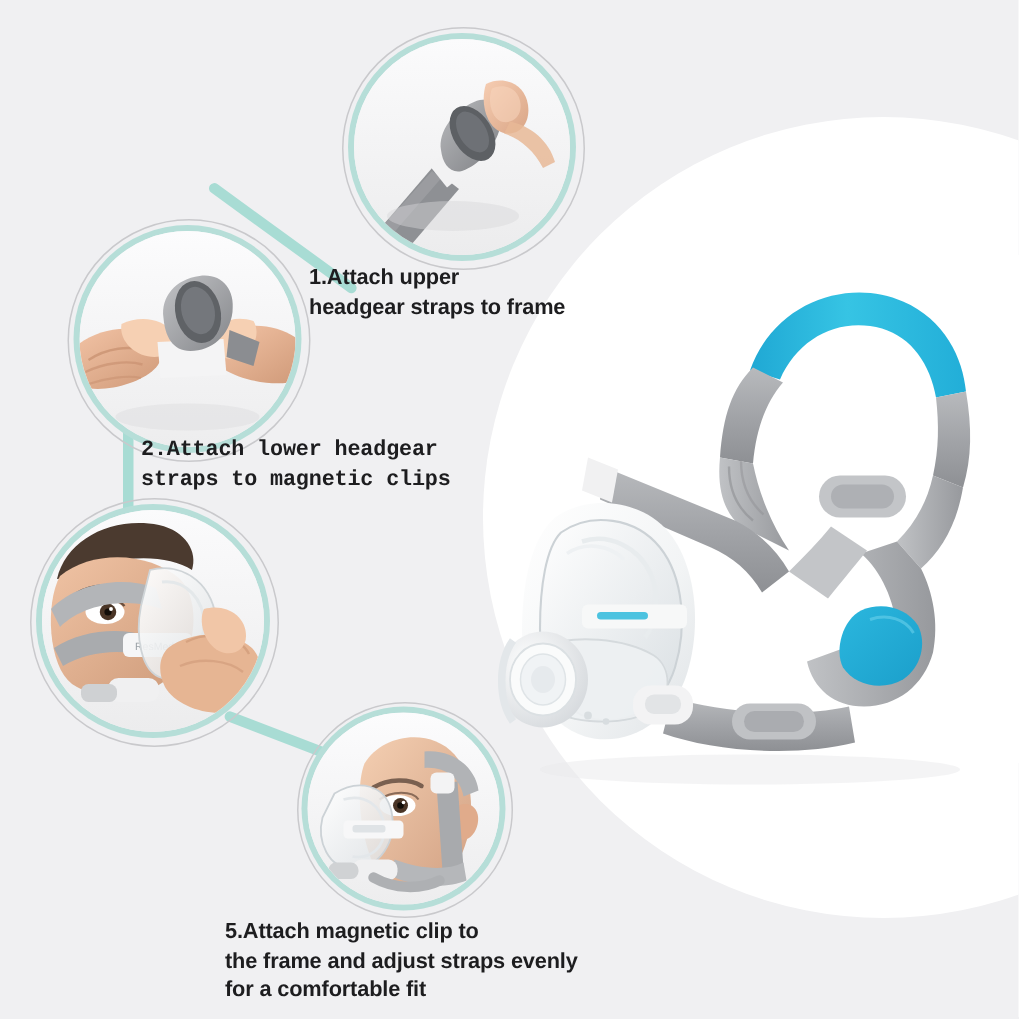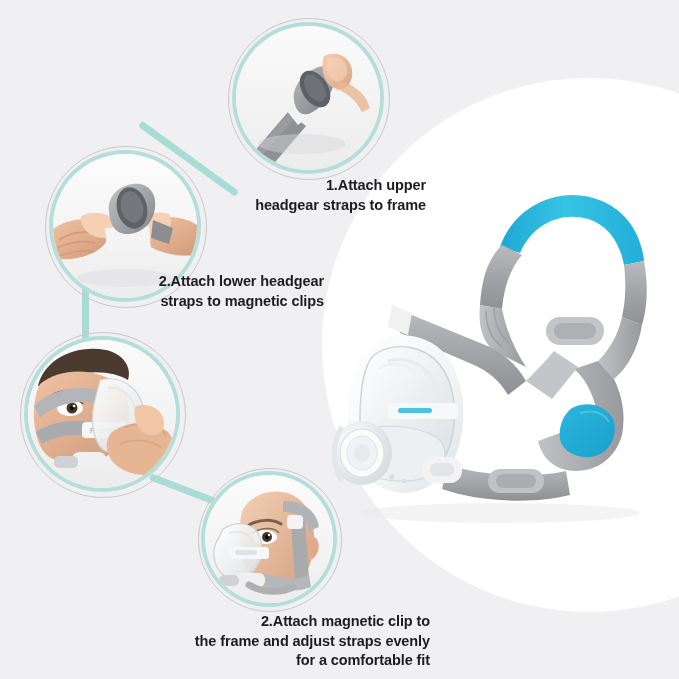--- a/index.html
+++ b/index.html
@@ -43,21 +43,21 @@
   
   .caption{
     position:absolute;
     color:#1d1d1f;
     font-weight:bold;
     font-size:14.5px;
     line-height:1.35;
     letter-spacing:-0.1px;
     white-space:pre-line;
   }
-  .cap-center{text-align:right;}
+  .cap-center{text-align:left;}
 
   
   svg{display:block;}
 </style>
 </head>
 <body>
 
 <div id="stage">
 
   <div class="product-backdrop"></div>
@@ -142,21 +142,21 @@
 
       <path d="M56 58 C54 44 64 32 80 30 C94 28 104 38 102 54 C100 70 88 80 74 80 C62 80 57 70 56 58 Z" fill="url(#gclip2)"></path>
       <ellipse cx="79" cy="54" rx="15" ry="21" transform="rotate(-14 79 54)" fill="#5f6266"></ellipse>
       <ellipse cx="79" cy="53" rx="11" ry="16" transform="rotate(-14 79 53)" fill="#74777c"></ellipse>
 
       <path d="M100 66 L120 74 L116 90 L98 84 Z" fill="#8b8d91"></path>
       <ellipse cx="72" cy="124" rx="48" ry="9" fill="#dcdcde" opacity="0.45"></ellipse>
     </svg>
   </div>
 
-  <div class="caption cap-center" style="left:94px;top:272px;width:230px;">2.Attach lower headgear
+  <div class="caption cap-center" style="left:94px;top:291px;width:230px;font-family:Liberation Mono, monospace;">2.Attach lower headgear
 straps to magnetic clips</div>
 
   <div class="ring-outline" style="left:20px;top:332px;width:164px;height:164px;"></div>
   <div class="photo-circle" style="left:28px;top:340px;width:148px;height:148px;">
     <svg class="photo-inner" viewBox="0 0 148 148">
       <defs>
         <linearGradient id="s3bg" x1="0" y1="0" x2="0" y2="1">
           <stop offset="0%" stop-color="#fbfbfc"></stop>
             <stop offset="100%" stop-color="#ececed"></stop>
         </linearGradient>
@@ -249,21 +249,21 @@
       <rect x="24" y="72" width="40" height="12" rx="3" fill="#f7f7f8"></rect>
       <rect x="30" y="75" width="22" height="5" rx="2" fill="#dfe3e6"></rect>
 
       <rect x="30" y="98" width="30" height="14" rx="6" fill="#f0f0f1"></rect>
       <rect x="14" y="100" width="20" height="11" rx="5" fill="#d0d2d4"></rect>
 
       <path d="M44 110 C58 118 76 118 88 112" stroke="#aeb0b3" stroke-width="7" fill="none" stroke-linecap="round"></path>
     </svg>
   </div>
 
-  <div class="caption cap-center" style="left:150px;top:612px;width:280px;">2.Attach magnetic clip to
+  <div class="caption cap-center" style="left:150px;top:612px;width:280px;">5.Attach magnetic clip to
 the frame and adjust straps evenly
 for a comfortable fit</div>
 
   <div style="position:absolute;left:330px;top:165px;width:350px;height:360px;">
     <svg viewBox="0 0 350 360" width="350" height="360">
       <defs>
         <linearGradient id="cyanTop" x1="0" y1="0" x2="1" y2="0">
           <stop offset="0%" stop-color="#1fa8d4"></stop>
           <stop offset="45%" stop-color="#36c4e4"></stop>
           <stop offset="100%" stop-color="#22aed8"></stop>

